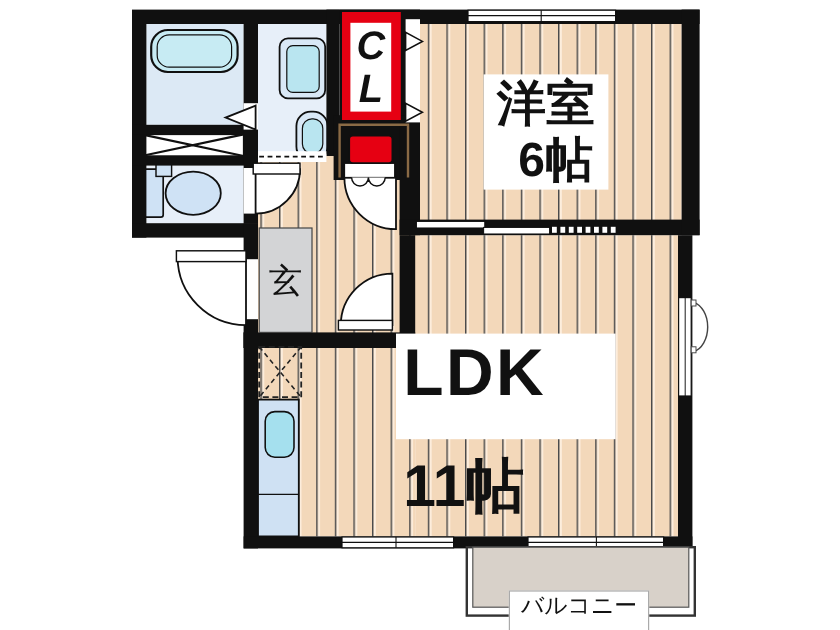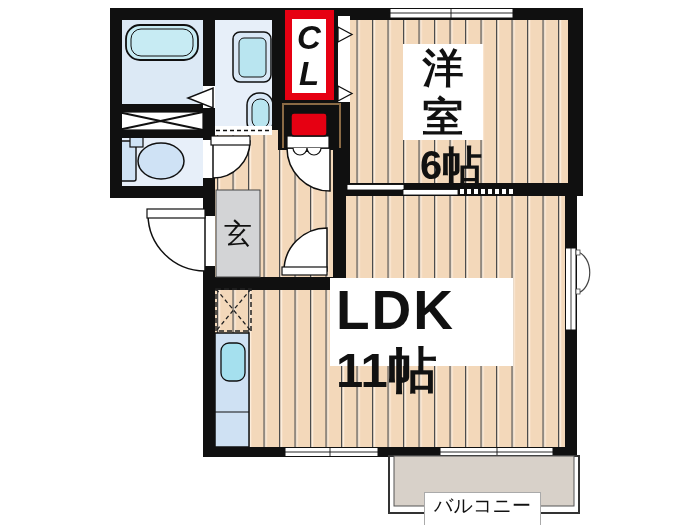--- a/index.html
+++ b/index.html
@@ -9,29 +9,29 @@
   }
   #plan svg{position:absolute;left:0;top:0;}
   .overlay{position:absolute;color:#111;}
   .label-box{background:#fff;}
   .cl-label{
     left:291px;top:20px;width:36px;height:76px;
     font-size:33px;font-weight:bold;line-height:36px;text-align:center;
     word-break:break-all;letter-spacing:0;font-style:italic;
   }
   .yoshitsu-box{
-    left:403px;top:44px;width:80px;height:96px;text-align:center;
+    left:403px;top:62px;width:104px;height:96px;text-align:center;
   }
   .yoshitsu-box .l1{font-size:41px;font-weight:600;line-height:49px;}
   .yoshitsu-box .l2{font-size:40px;font-weight:600;line-height:46px;padding-left:16px;}
   .ldk-box{
     left:330px;top:278px;width:183px;height:88px;padding-left:6px;box-sizing:border-box;
   }
   .ldk-box .l1{font-size:55px;font-weight:bold;line-height:64px;letter-spacing:2px;}
-  .ldk-box .l2{font-size:49px;font-weight:bold;line-height:57px;}
+  .ldk-box .l2{font-size:49px;font-weight:bold;line-height:57px;margin-top:36px;}
   .genkan-label{
     left:216px;top:190px;width:44px;height:87px;display:flex;
     align-items:center;justify-content:center;font-size:28px;font-weight:500;
   }
   .balcony-box{
     left:424px;top:492px;width:117px;height:42px;text-align:center;
     font-size:19px;font-weight:400;line-height:25px;border:1px solid #aaa;box-sizing:border-box;
   }
 </style>
 </head>

